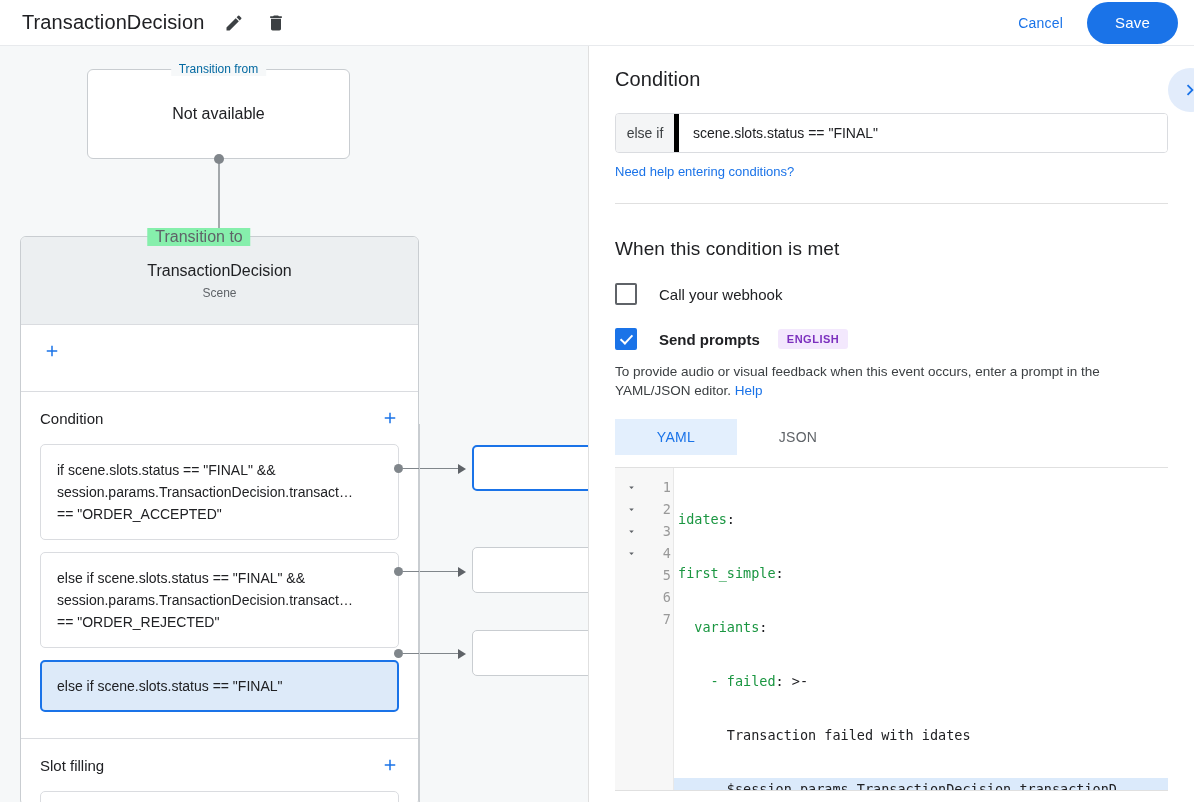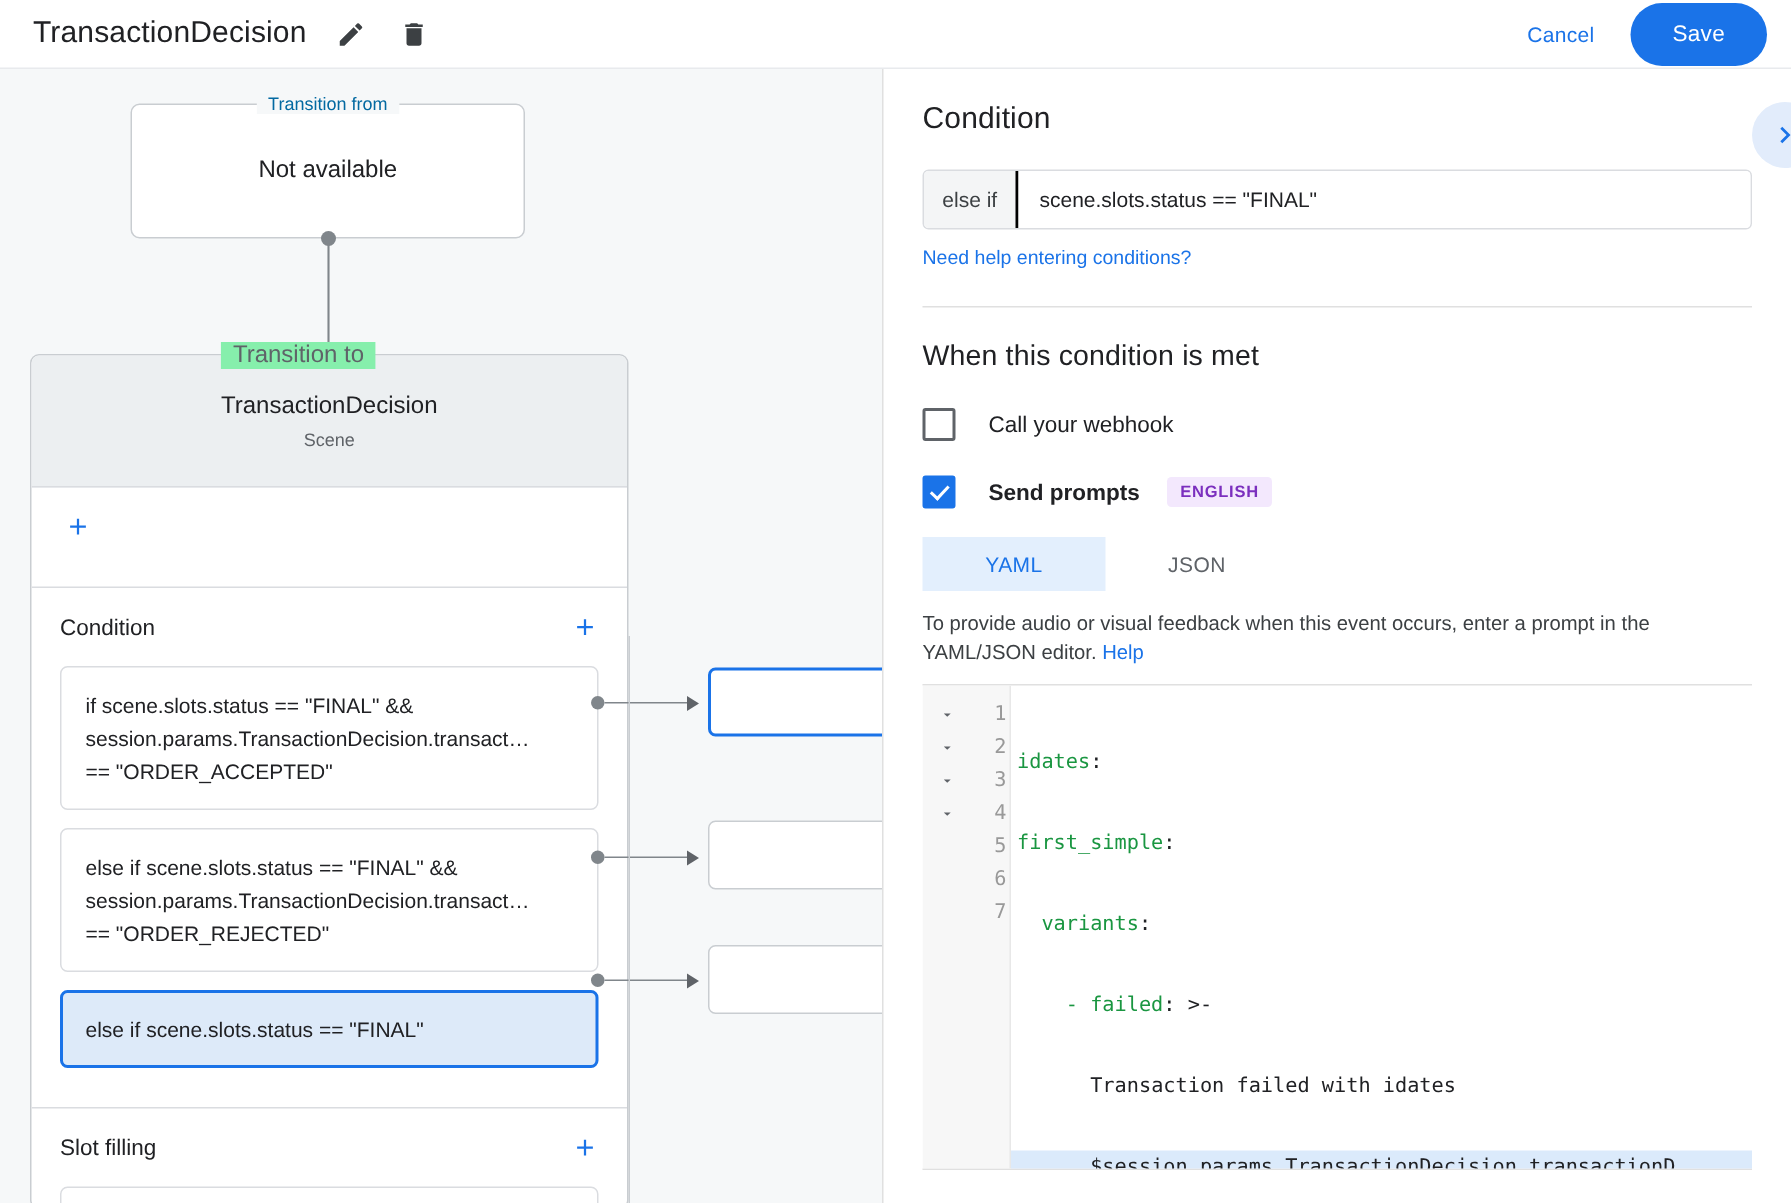--- a/index.html
+++ b/index.html
@@ -199,39 +199,39 @@
     display: flex; align-items: center; justify-content: center;
   }
   #cond-input-row {
     display: flex; margin-top: 22px;
     border: 1px solid #dadce0; border-radius: 4px;
     height: 40px; overflow: hidden;
   }
   #cond-prefix {
     width: 63px; min-width: 63px;
     background: #f4f5f6;
-    border-right: 2px solid #000000;
+    border-right: 5px solid #000000;
     display: flex; align-items: center; justify-content: center;
     font-size: 14px; color: #3c4043;
   }
   #cond-value {
     flex: 1 1 auto; border: none; outline: none;
     padding: 0 14px; font-size: 14px; color: #202124;
     font-family: inherit; background: #ffffff;
   }
   #cond-help {
     display: inline-block; margin-top: 11px;
     font-size: 13px; color: #1a73e8; text-decoration: none; cursor: pointer;
   }
   #panel-divider {
     height: 1px; background: #e0e0e0; margin-top: 23px;
   }
 
   #met-section { padding: 22px 26px 0 26px; }
-  #met-title { font-size: 19px; color: #202124; letter-spacing: .1px; }
+  #met-title { font-size: 19px; color: #202124; letter-spacing: .1px; margin-top: 12px; }
 
   .check-row { display: flex; align-items: center; margin-top: 23px; }
   .cbox {
     width: 22px; height: 22px; border-radius: 2px;
     border: 2px solid #5f6368; background: #ffffff;
     cursor: pointer; position: relative; flex: 0 0 auto;
   }
   .cbox.checked { background: #1a73e8; border-color: #1a73e8; }
   .cbox.checked::after {
     content: ""; position: absolute;
@@ -439,27 +439,27 @@
         <div class="cbox"></div>
         <div class="check-label">Call your webhook</div>
       </div>
 
       <div class="check-row">
         <div class="cbox checked"></div>
         <div class="check-label bold">Send prompts</div>
         <div class="lang-badge">ENGLISH</div>
       </div>
 
+      <div id="prompt-desc"><span>To provide audio or visual feedback when this event occurs, enter a prompt in the YAML/JSON editor.</span>
+        <span class="lnk">Help</span>
+      </div>
+
       <div id="tabs">
         <button class="tab active">YAML</button>
         <button class="tab">JSON</button>
-      </div>
-
-      <div id="prompt-desc"><span>To provide audio or visual feedback when this event occurs, enter a prompt in the YAML/JSON editor.</span>
-        <span class="lnk">Help</span>
       </div>
 
       <div id="editor">
         <div id="fold-gutter">
           <div class="fold-cell">
             <svg width="11" height="11" viewBox="0 0 24 24">
                 <path fill="#5f6368" d="M7 10l5 5 5-5z"></path>
               </svg>
           </div>
           <div class="fold-cell">

